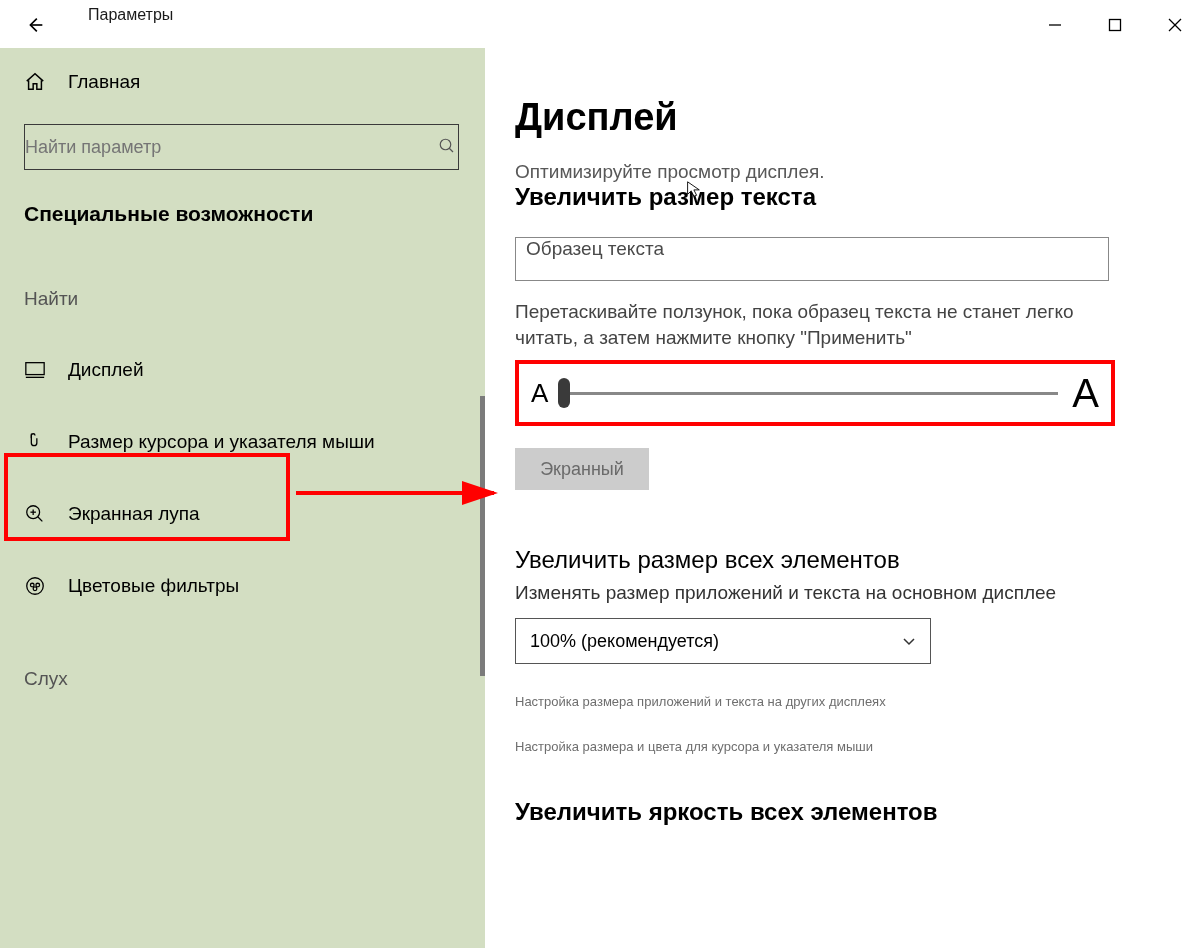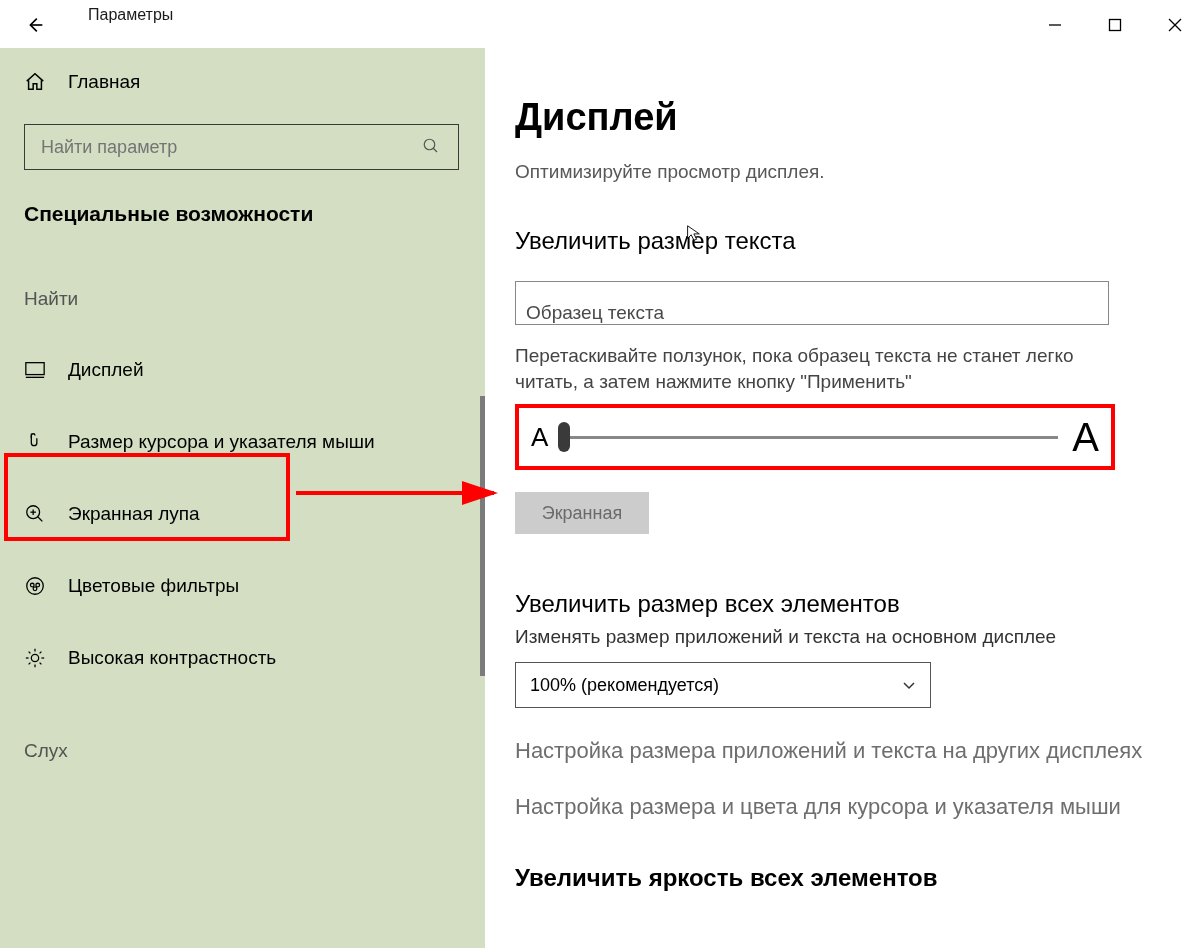--- a/index.html
+++ b/index.html
@@ -9,47 +9,47 @@
   .titlebar .back { position:absolute; left:24px; top:14px; width:22px; height:22px; display:flex; align-items:center; justify-content:center; }
   .titlebar .apptitle { position:absolute; left:88px; top:6px; font-size:16px; color:#1a1a1a; }
   .winctrls { position:absolute; right:10px; top:10px; display:flex; gap:30px; align-items:center; }
   .winctrls div { width:30px; height:30px; display:flex; align-items:center; justify-content:center; }
   .body { display:flex; flex:1; min-height:0; }
   .sidebar { width:485px; background:#d3dec2; position:relative; padding-top:0; flex-shrink:0; }
   .sidebar-inner { position:relative; height:100%; }
   .home { display:flex; align-items:center; gap:22px; padding-left:24px; height:48px; margin-top:10px; }
   .home .icon { width:22px; height:22px; display:flex; align-items:center; justify-content:center; }
   .home span.lbl { font-size:19px; }
-  .search { margin:18px 26px 0 24px; height:46px; border:1px solid #3a3a3a; display:flex; align-items:center; padding:0 16px; }
+  .search { margin:18px 26px 0 24px; height:46px; border:1px solid #3a3a3a; display:flex; align-items:center; padding:0 0; }
   .search input { border:none; outline:none; background:transparent; font-size:18px; color:#565656; flex:1; }
   .search .icon { width:20px; height:20px; color:#666; }
   .sectiontitle { font-size:21px; font-weight:600; margin:32px 0 0 24px; }
   .grouplabel { font-size:19px; color:#545454; margin:62px 0 24px 24px; }
   .nav-item { height:72px; display:flex; align-items:center; gap:22px; padding-left:24px; font-size:19px; color:#000; position:relative; }
   .nav-item.selected { background:rgba(255,255,255,0); }
   .nav-item .icon { width:22px; height:22px; display:flex; align-items:center; justify-content:center; flex-shrink:0; }
   .red-highlight-nav { position:absolute; left:4px; top:395px; width:286px; height:88px; border:4px solid #f00; pointer-events:none; z-index:5; }
   .scrolltrack { position:absolute; right:0; top:338px; width:5px; height:280px; background:#7b7b7b; }
   .content { flex:1; padding:48px 30px 0 30px; position:relative; overflow:hidden; }
   .h1 { font-size:38px; font-weight:600; margin-bottom:22px; }
-  .sub { font-size:19px; color:#585858; margin-bottom:44px; }
-  .h2 { font-size:24px; font-weight:400; margin-bottom:26px; position:relative; }
-  .sample-box { width:594px; height:44px; border:1px solid #888; display:flex; align-items:flex-end; padding:0 10px; font-size:19px; color:#4a4a4a; margin-bottom:18px; }
+  .sub { font-size:19px; color:#585858; }
+  .h2 { font-size:24px; font-weight:700; margin-bottom:26px; position:relative; }
+  .sample-box { width:594px; height:44px; border:1px solid #888; display:flex; align-items:flex-start; padding:0 10px; font-size:19px; color:#4a4a4a; margin-bottom:18px; }
   .hint { font-size:19px; color:#444; line-height:1.35; width:600px; margin-bottom:10px; }
   .slider-area { width:600px; height:66px; border:4px solid #f00; display:flex; align-items:center; gap:14px; padding:0 12px; margin-top:6px; }
   .slider-area .Asmall { font-size:26px; font-weight:500; }
   .slider-area .Abig { font-size:40px; font-weight:500; }
   .slider { flex:1; height:3px; background:#888; position:relative; }
   .slider .thumb { position:absolute; left:0; top:50%; transform:translate(-4px,-50%); width:12px; height:30px; border-radius:6px; background:#3a3a3a; }
   .apply-btn { margin-top:22px; width:134px; height:42px; background:#ccc; color:#6a6a6a; display:flex; align-items:center; justify-content:center; font-size:18px; border:none; }
   .h2b { font-size:24px; font-weight:400; margin-top:56px; margin-bottom:8px; }
   .desc { font-size:19px; color:#333; margin-bottom:14px; }
   .combo { width:416px; height:46px; border:1px solid #555; display:flex; align-items:center; justify-content:space-between; padding:0 14px; font-size:18px; color:#000; }
   .combo .chev { width:14px; height:14px; }
-  .link { font-size:22px; color:#6e6e6e; margin-top:30px; display:block; }
+  .link { font-size:13px; color:#6e6e6e; margin-top:30px; display:block; }
   .h2c { font-size:24px; font-weight:600; margin-top:44px; }
   .cursor-img { position:absolute; left:169px; top:-3px; width:18px; height:18px; pointer-events:none; }
   
   .arrow { position:absolute; left:296px; top:430px; width:210px; height:30px; z-index:6; pointer-events:none; }
   svg { display:block; }
 </style>
 </head>
 <body>
 
 <div class="window">
@@ -145,36 +145,20 @@
             <svg width="22" height="22" viewBox="0 0 24 24" fill="none" stroke="#000" stroke-width="1.4">
                 <circle cx="12" cy="12" r="9"></circle>
                 <circle cx="9" cy="11" r="2"></circle>
                 <circle cx="15" cy="11" r="2"></circle>
                 <circle cx="12" cy="15" r="2"></circle>
               </svg>
           </span>
           <span>Цветовые фильтры</span>
         </div>
 
-        <div class="nav-item">
-          <span class="icon">
-            <svg width="22" height="22" viewBox="0 0 24 24" fill="none" stroke="#000" stroke-width="1.4">
-                <circle cx="12" cy="12" r="4"></circle>
-                <line x1="12" y1="2" x2="12" y2="5"></line>
-                <line x1="12" y1="19" x2="12" y2="22"></line>
-                <line x1="2" y1="12" x2="5" y2="12"></line>
-                <line x1="19" y1="12" x2="22" y2="12"></line>
-                <line x1="5" y1="5" x2="7" y2="7"></line>
-                <line x1="17" y1="17" x2="19" y2="19"></line>
-                <line x1="5" y1="19" x2="7" y2="17"></line>
-                <line x1="17" y1="7" x2="19" y2="5"></line>
-              </svg>
-          </span>
-          <span>Высокая контрастность</span>
-        </div>
 
 
         <div class="grouplabel" style="margin-top:46px;">Слух</div>
 
         <div class="red-highlight-nav"></div>
         <div class="scrolltrack"></div>
       </div>
 
       <svg class="arrow" viewBox="0 0 210 30">
         <defs>
@@ -204,21 +188,21 @@
       <div class="hint">Перетаскивайте ползунок, пока образец текста не станет легко читать, а затем нажмите кнопку "Применить"</div>
 
       <div class="slider-area">
         <span class="Asmall">A</span>
         <div class="slider">
           <div class="thumb"></div>
         </div>
         <span class="Abig">A</span>
       </div>
 
-      <button class="apply-btn">Экранная</button>
+      <button class="apply-btn">Экранный</button>
 
       <div class="h2b">Увеличить размер всех элементов</div>
       <div class="desc">Изменять размер приложений и текста на основном дисплее</div>
 
       <div class="combo">
         <span>100% (рекомендуется)</span>
         <svg class="chev" viewBox="0 0 14 14" fill="none" stroke="#333" stroke-width="1.5">
             <path d="M2 5l5 5 5-5"></path>
           </svg>
       </div>

